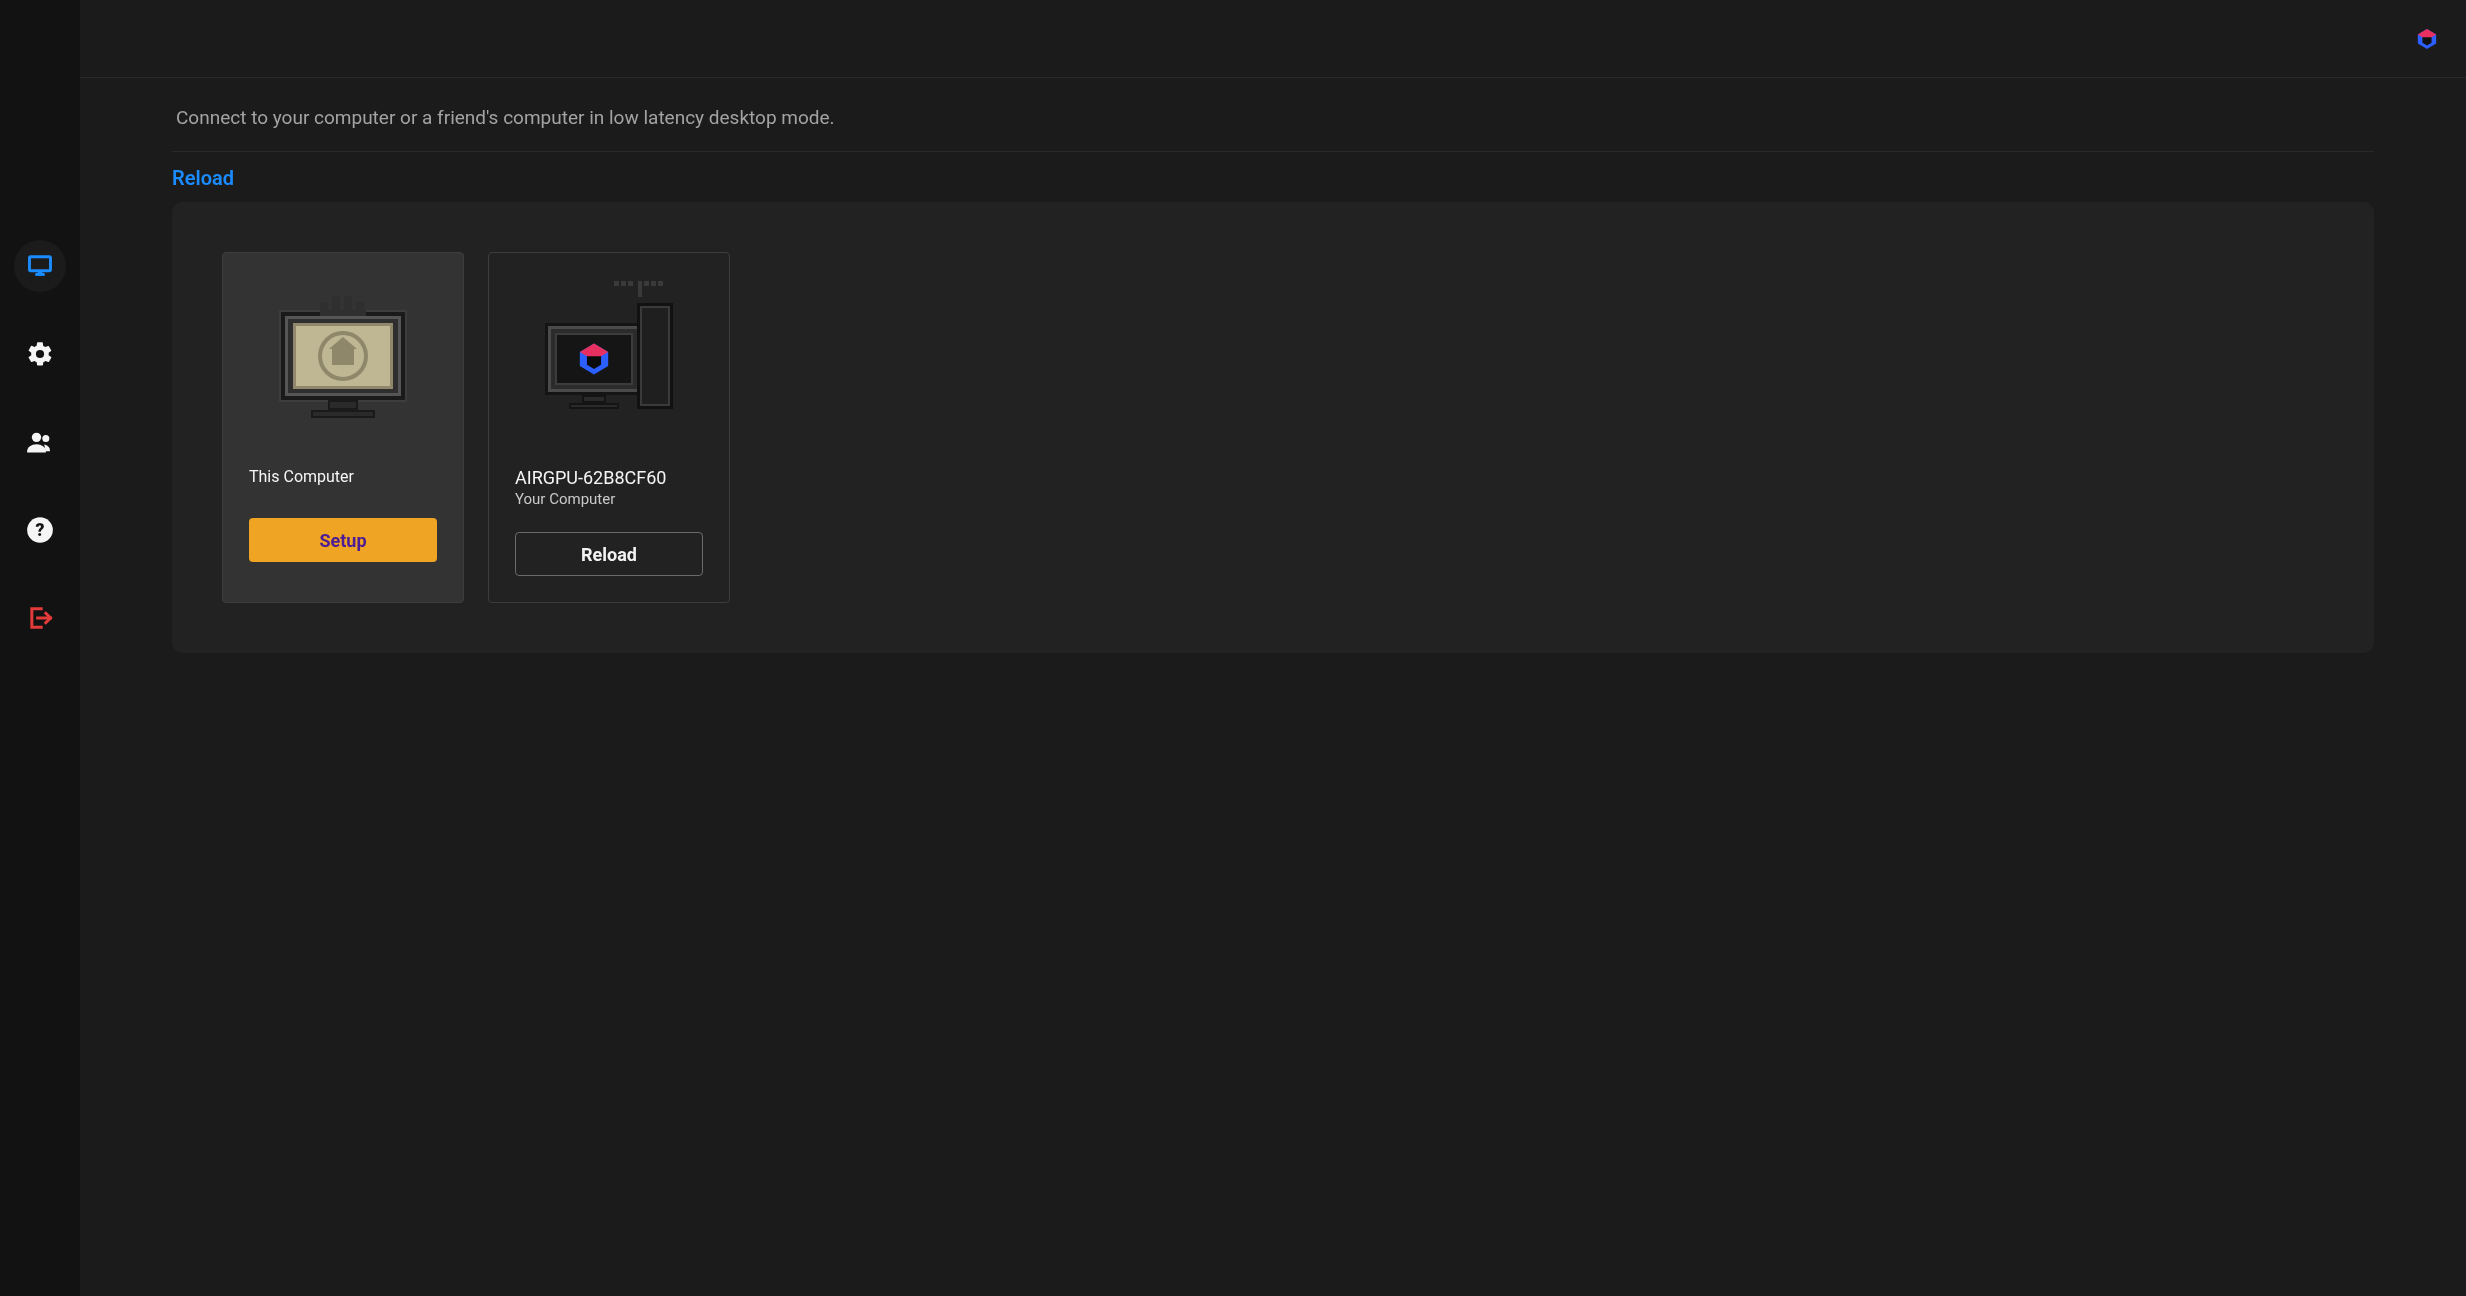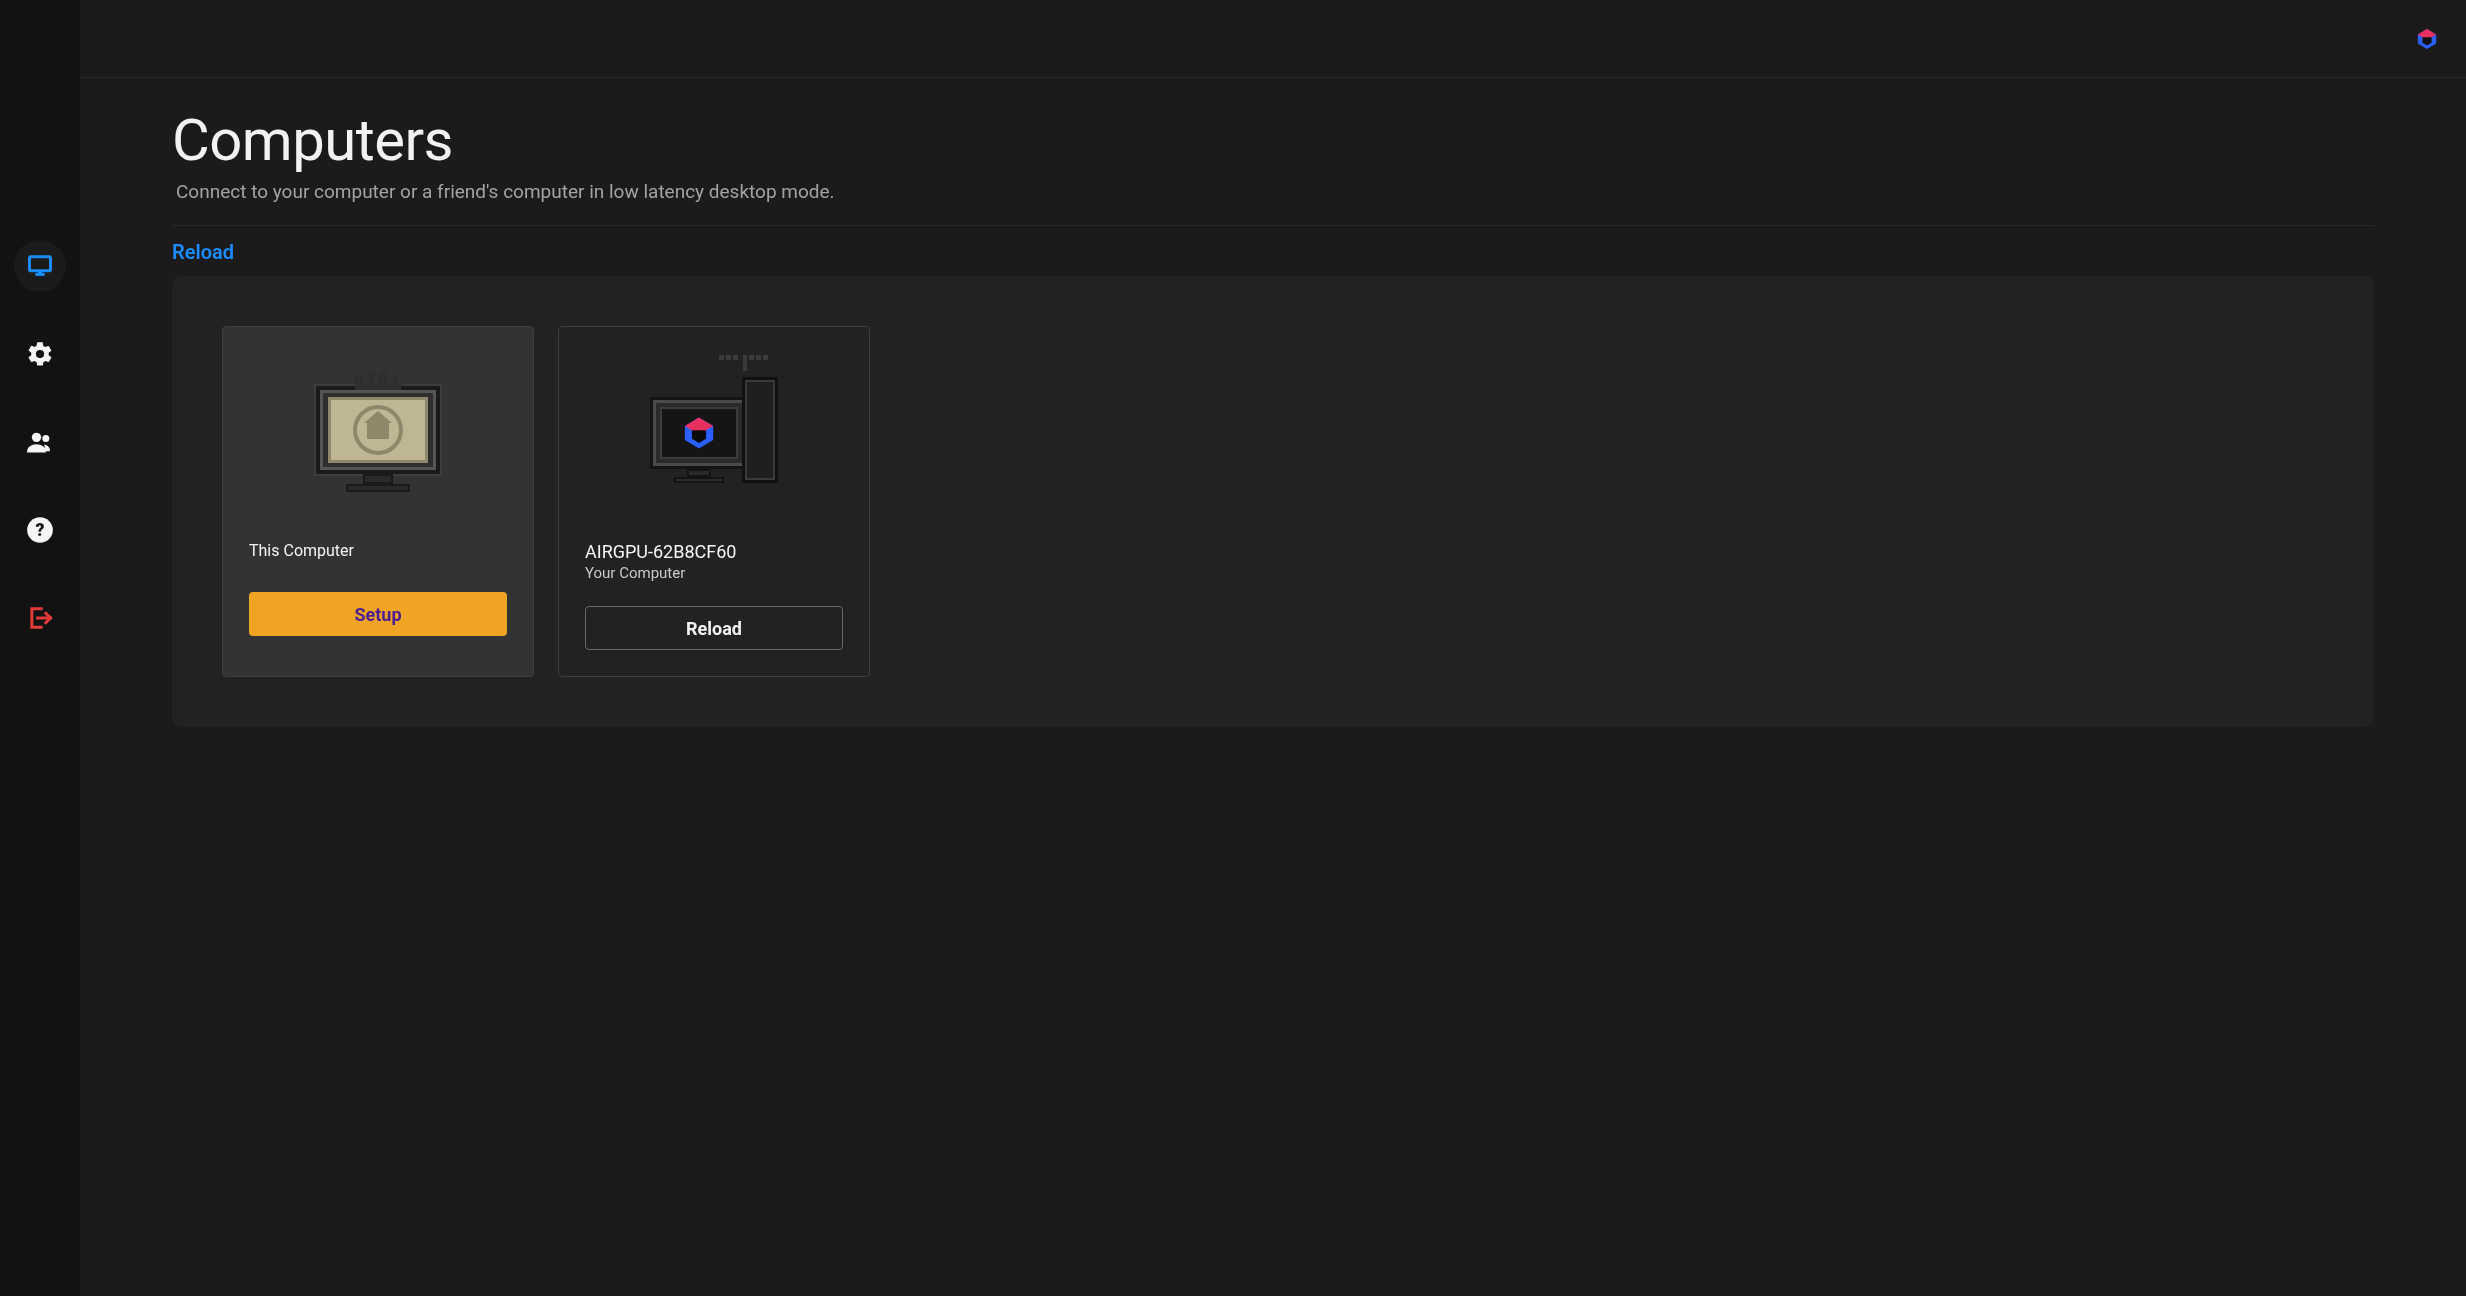--- a/index.html
+++ b/index.html
@@ -80,21 +80,21 @@
 
   .container-panel {
     background: #222222;
     border-radius: 10px;
     padding: 50px;
     display: flex;
     gap: 24px;
   }
 
   .computer-card {
-    width: 312px;
+    width: 242px;
     border: 1px solid #3d3d3d;
     border-radius: 4px;
     padding: 28px 26px 26px 26px;
     display: flex;
     flex-direction: column;
   }
   .computer-card.highlight { background: #333333; }
 
   .card-image {
     height: 150px;
@@ -248,21 +248,20 @@
       <span class="brand-logo">
         <svg viewBox="0 0 24 24" width="22" height="22">
           <polygon points="12,1 22,7 22,17 12,23 2,17 2,7" fill="#2b5fff"></polygon>
           <polygon points="12,1 22,7 12,13 2,7" fill="#e7305f"></polygon>
           <polygon points="7,10 17,10 17,16 12,19 7,16" fill="#111"></polygon>
         </svg>
       </span>
     </div>
 
     <div class="content">
-      <h1 class="page-title">Computers</h1>
       <div class="page-subtitle">Connect to your computer or a friend's computer in low latency desktop mode.</div>
       <div class="hr"></div>
 
       <div class="toolbar">
         <span class="reload-link">Reload</span>
       </div>
 
       <div class="container-panel">
 
         <div class="computer-card highlight">

